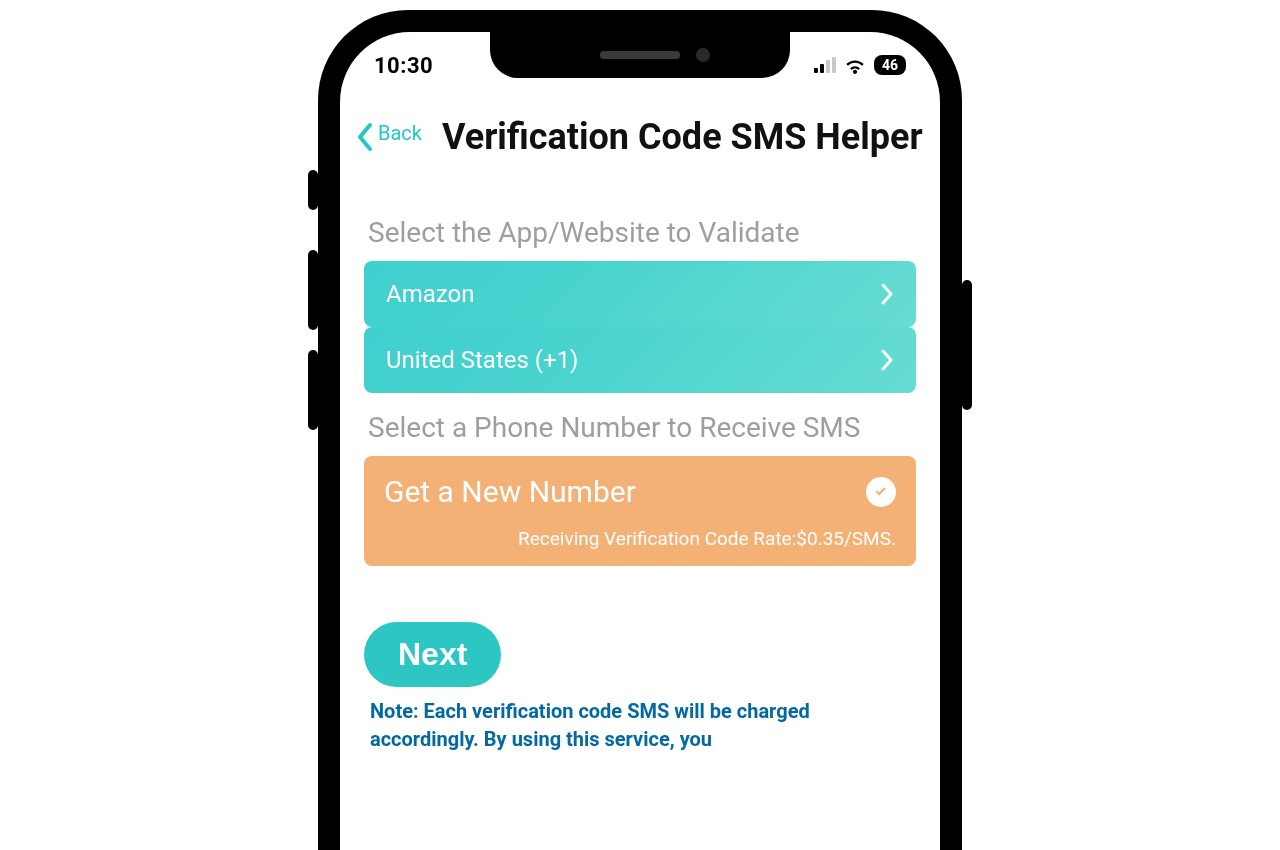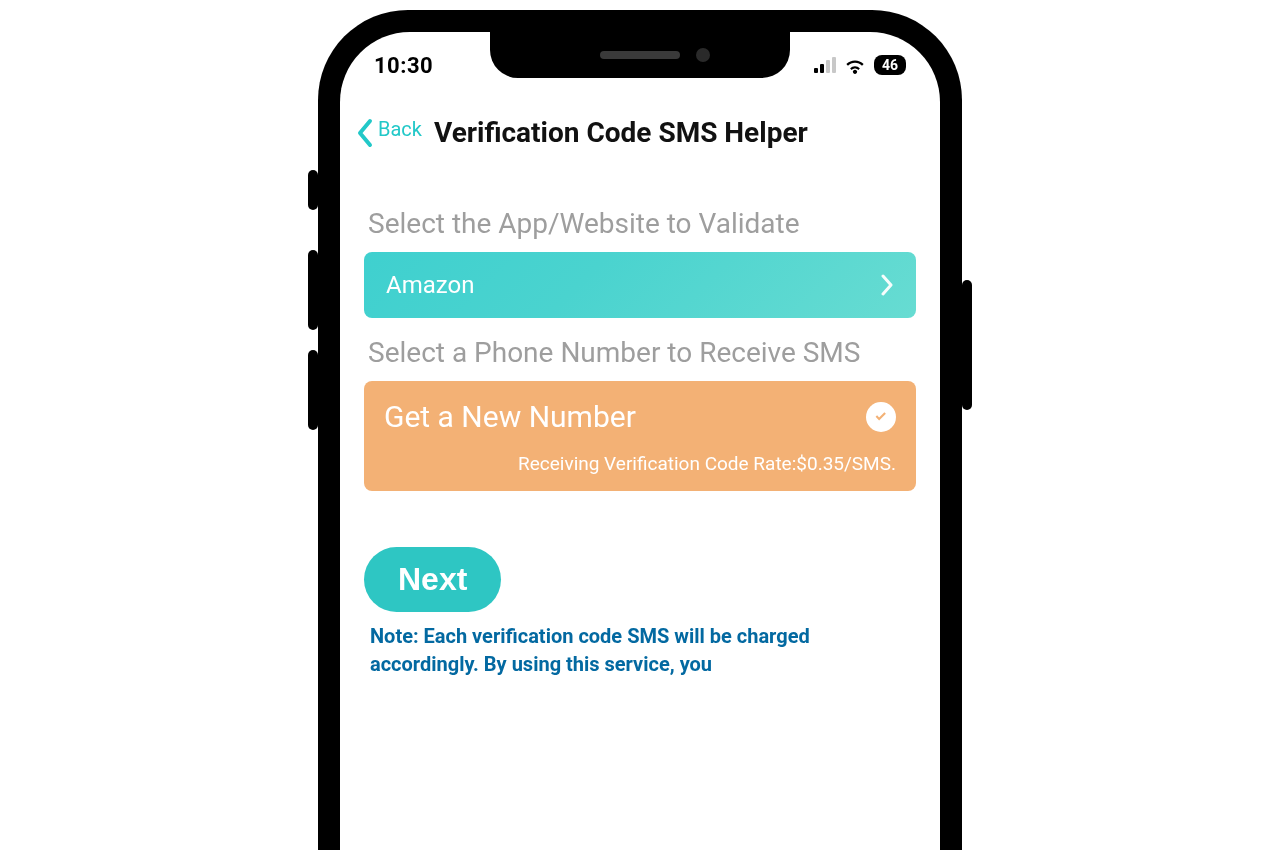--- a/index.html
+++ b/index.html
@@ -115,21 +115,21 @@
     display:flex; align-items:center; gap:4px;
     padding: 28px 16px 16px;
   }
   .back-btn {
     display:flex; align-items:flex-start; gap:2px;
     color:#22c8c8; font-size:20px; font-weight:400;
     cursor:pointer;
   }
   .back-chevron svg { width:20px; height:32px; display:block; }
   .page-title {
-    font-size: 28px; font-weight:700; color:#111; margin-left:8px;
+    font-size: 36px; font-weight:700; color:#111; margin-left:16px;
   }
 
   
   .content { padding: 24px 24px 0; }
   .section-label {
     color:#9e9e9e; font-size:28px; font-weight:400; margin: 18px 4px 12px;
   }
   .select-row {
     background: linear-gradient(135deg, #3fd0cf 0%, #4ad3cf 40%, #67dcd2 100%);
     border-radius: 8px;
@@ -224,20 +224,28 @@
         <div class="section-label">Select the App/Website to Validate</div>
         <div class="select-row">
           <span>Amazon</span>
           <span class="chev">
             <svg viewBox="0 0 14 22">
                 <path fill="none" stroke="#fff" stroke-width="3" stroke-linecap="round" stroke-linejoin="round" d="M3 2l8 9-8 9"></path>
               </svg>
           </span>
         </div>
 
+        <div class="select-row">
+          <span>United States (+1)</span>
+          <span class="chev">
+            <svg viewBox="0 0 14 22">
+                <path fill="none" stroke="#fff" stroke-width="3" stroke-linecap="round" stroke-linejoin="round" d="M3 2l8 9-8 9"></path>
+              </svg>
+          </span>
+        </div>
 
         <div class="section-label">Select a Phone Number to Receive SMS</div>
         <div class="option-card">
           <div class="row">
             <span class="option-title">Get a New Number</span>
             <span class="check-badge">
               <svg viewBox="0 0 24 24">
                   <path fill="#f3b175" d="M9.5 16.5 4.8 11.8l2-2 2.7 2.7 7-7 2 2z"></path>
                 </svg>
             </span>

